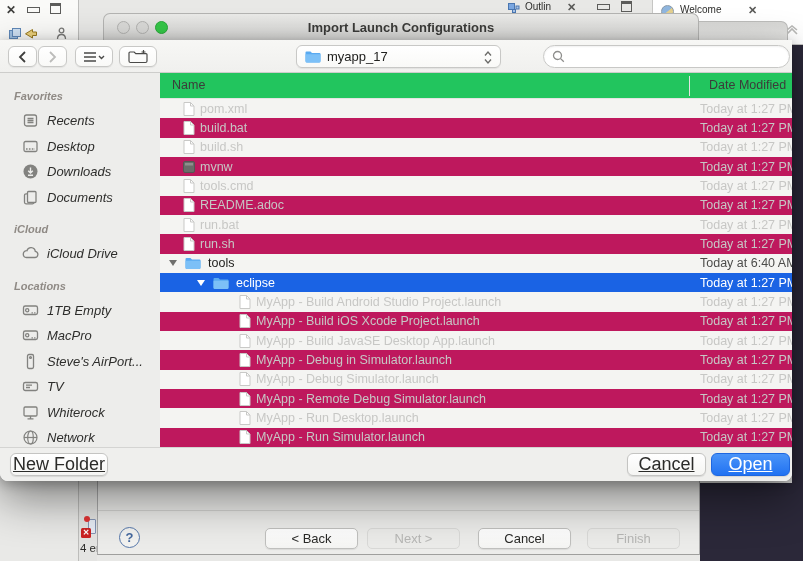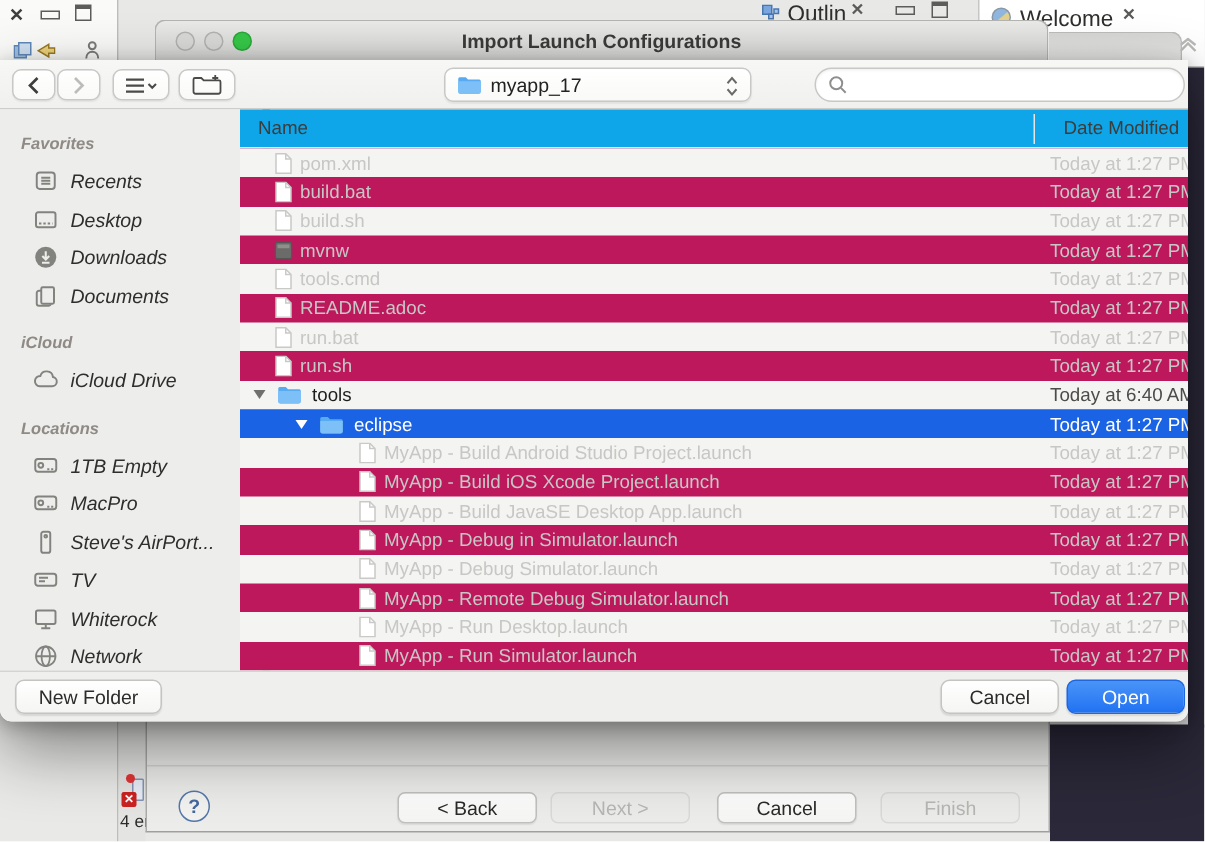--- a/index.html
+++ b/index.html
@@ -6,21 +6,21 @@
   html,body { background:#ffffff; }
   #stage { position:relative; width:803px; height:561px; background:#e8e8e6; overflow:hidden; }
 
   
   .abs { position:absolute; }
   #topleft-panel { left:0; top:0; width:79px; height:44px; background:#fafaf8; border-right:1px solid #bdbdbb; }
   .winicon-min { width:13px; height:6px; border:1.5px solid #5c5c5a; background:transparent; }
   .winicon-max { width:11px; height:11px; border:1.5px solid #5c5c5a; border-top:3px solid #5c5c5a; }
   .close-x { font-size:12px; color:#3f3f3d; font-weight:bold; line-height:12px; }
   #welcome-panel { left:652px; top:0; width:151px; height:45px; background:#ffffff; border-left:1px solid #c6c6c4; border-bottom:1px solid #c6c6c4; }
-  .tab-label { font-size:15px; color:#2e2e2c; }
+  .tab-label { font-size:10px; color:#2e2e2c; }
   #navy-strip { left:792px; top:45px; width:11px; height:440px; background:#2b2839; }
   #navy-corner { left:700px; top:483px; width:103px; height:78px; background:#2b2839; }
   #left-strip-a { left:0; top:481px; width:79px; height:80px; background:#e9e9e7; border-right:1px solid #bdbdbb; }
   #left-strip-b { left:79px; top:481px; width:18px; height:80px; background:#e4e4e2; }
 
   
   #wizard-titlebar { left:103px; top:13px; width:596px; height:28px;
     background:linear-gradient(#eaeae8,#d3d3d1); border:1px solid #b4b4b2; border-bottom:none;
     border-radius:7px 7px 0 0; }
   .light { position:absolute; top:7px; width:13px; height:13px; border-radius:50%; background:#d9d9d7; border:1px solid #b2b2b0; }
@@ -62,43 +62,43 @@
     display:flex; align-items:center; padding-left:8px; }
   #search-field input { border:none; outline:none; background:transparent; font-size:13px; width:200px; margin-left:5px; }
 
   #sidebar { position:absolute; left:0; top:33px; width:180px; height:374px; background:#ededeb;
     border-right:5px solid #22c55e; padding-top:13px; overflow:hidden;font-style:italic; }
   .sb-label { height:22px; line-height:20px; padding-left:14px; font-size:11px; font-weight:700; color:#8f8a85; }
   .sb-label.gap { margin-top:9px; }
   .sb-item { height:25.5px; display:flex; align-items:center; padding-left:22px; font-size:13px; color:#2e2e2c; }
   .sb-ico { width:17px; height:17px; margin-right:8px; flex:none; line-height:0; }
 
-  #list-header { position:absolute; left:160px; top:33px; width:632px; height:26px; background:#0ea5e9;
+  #list-header { position:absolute; left:160px; top:33px; width:632px; height:26px; background:#22c55e;
     border-bottom:1px solid #e4e4e2; font-size:12.5px; color:#3c3c3a; }
   #col-name { position:absolute; left:12px; top:5px; }
   #col-divider { position:absolute; left:529px; top:3px; height:20px; border-left:1px solid #e4e4e2; }
   #col-date { position:absolute; left:549px; top:5px; }
 
   #rows { position:absolute; left:160px; top:59px; width:632px; height:348px; background:#be185d; }
   .row { position:relative; height:19.333px; }
   .row.stripe { background:#f4f4f2; }
   .row.sel { background:#1a63e4; }
   .fico { position:absolute; top:50%; transform:translateY(-50%); line-height:0; }
   .tri { position:absolute; top:50%; transform:translateY(-50%); width:0; height:0;
     border-left:4.5px solid transparent; border-right:4.5px solid transparent; border-top:6px solid #6f6f6d; }
   .row.sel .tri { border-top-color:#ffffff; }
   .fname { position:absolute; top:50%; transform:translateY(-50%); font-size:12.5px; color:#1d1d1b; white-space:nowrap; }
   .fdate { position:absolute; left:540px; top:50%; transform:translateY(-50%); font-size:12.5px; color:#4c4c4a; white-space:nowrap; }
   .row.dim .fname, .row.dim .fdate { color:#c7c7c5; }
   .row.sel .fname, .row.sel .fdate { color:#ffffff; }
 
   #sheet-bottombar { position:absolute; left:0; top:407px; width:792px; height:34px; background:#efefed; border-top:1px solid #d4d4d2; }
   .btn { position:absolute; top:5px; height:23px; border-radius:6px; background:linear-gradient(#ffffff,#f5f5f3);
-    border:1px solid #c4c4c2; box-shadow:0 1px 1px rgba(0,0,0,.1); font-size:13px; color:#2b2b29;
-    display:flex; align-items:center; justify-content:center; }
+    border:1px solid #c4c4c2; box-shadow:0 1px 1px rgba(0,0,0,.1); font-size:18px; color:#2b2b29;
+    display:flex; align-items:center; justify-content:center;text-decoration:underline; }
   .btn.primary { background:linear-gradient(#4a94f8,#2172f2); border-color:#1e67e0; color:#fff; font-weight:500; }
 </style>
 </head>
 <body>
 
 <div id="stage">
 
   <div class="abs" id="topleft-panel">
     <span class="abs close-x" style="left:6px;top:4px;">✕</span>
     <div class="abs winicon-min" style="left:27px;top:7px;"></div>

